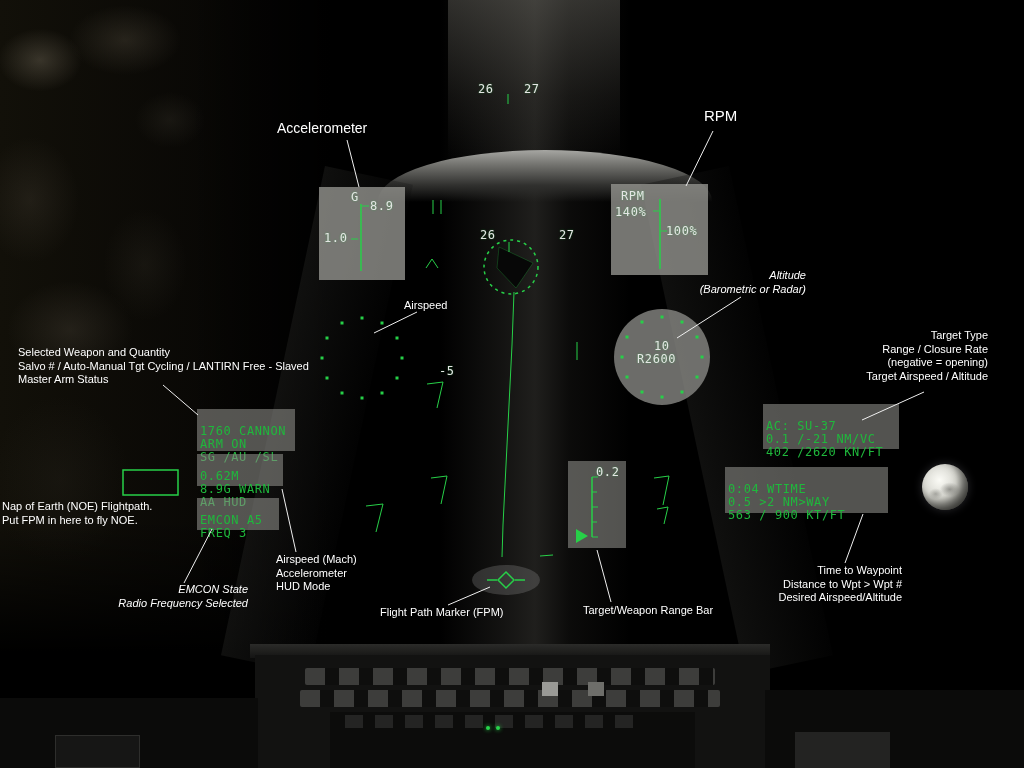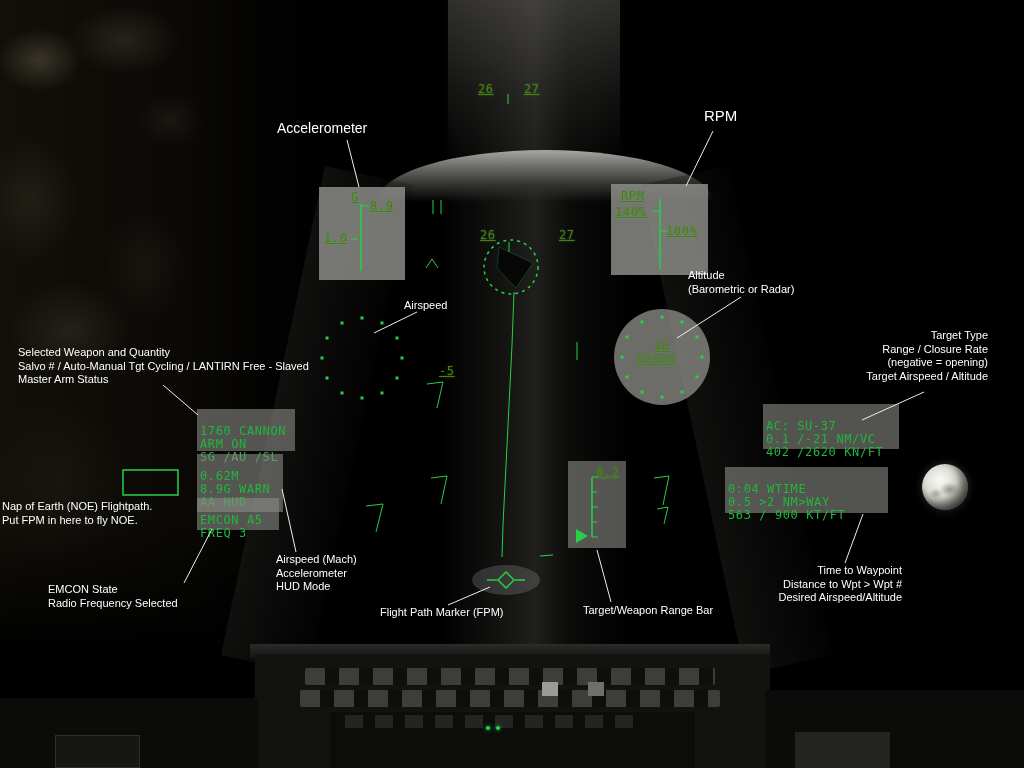--- a/index.html
+++ b/index.html
@@ -5,41 +5,40 @@
   * { margin:0; padding:0; box-sizing:border-box; }
   html,body { background:#000; }
   #stage {
     position:relative; width:1024px; height:768px; overflow:hidden;
     background:#000; font-family:"Liberation Sans", sans-serif;
   }
   .abs { position:absolute; }
 
   
   .g {
-    position:absolute; color:#4d7c0f;
+    position:absolute; color:#e5e5e5;
     font-family:"DejaVu Sans Mono", monospace;
     font-size:12px; letter-spacing:.6px; white-space:pre;
     text-shadow:0 0 2px rgba(39,208,72,.45);
-    text-decoration:underline;
   }
   .bl {
     color:#1fb83c; font-family:"DejaVu Sans Mono", monospace;
     font-size:12px; letter-spacing:.6px; line-height:13px; white-space:pre;
   }
 
   
   .gbox { position:absolute; background:rgba(150,150,145,.78); }
   .tbox { position:absolute; background:rgba(138,138,133,.60); padding:16px 3px; }
   .dial { position:absolute; width:96px; height:96px; border-radius:50%;
           background:rgba(150,150,145,.72); }
 
   
   .ann { position:absolute; color:#ffffff; font-size:11px; line-height:13.5px; }
   .ann.big { font-size:14px; }
-  .ann.center { text-align:left; }
+  .ann.center { text-align:right;font-style:italic; }
   .ann.right { text-align:right; }
 
   
   #terrain {
     position:absolute; left:0; top:0; width:345px; height:665px;
     background-color:#000;
     background-image:
       linear-gradient(to right, rgba(0,0,0,0) 55%, #000 96%),
       linear-gradient(to bottom, rgba(0,0,0,0) 78%, #000 98%),
       radial-gradient(60px 45px at 40px 60px,  rgba(150,140,120,.30), transparent 70%),
@@ -149,21 +148,21 @@
   <span class="g" style="left:480px;top:228px">26</span>
   <span class="g" style="left:559px;top:228px">27</span>
   <span class="g" style="left:439px;top:364px">-5</span>
 
   <div class="tbox" style="left:197px;top:409px;width:98px;height:42px">
     <div class="bl">1760 CANNON</div>
     <div class="bl">ARM ON</div>
     <div class="bl">SG /AU /SL</div>
   </div>
 
-  <div class="tbox" style="left:197px;top:454px;width:86px;height:58px">
+  <div class="tbox" style="left:197px;top:454px;width:86px;height:32px">
     <div class="bl">0.62M</div>
     <div class="bl">8.9G WARN</div>
     <div class="bl">AA HUD</div>
   </div>
 
   <div class="tbox" style="left:197px;top:498px;width:82px;height:30px">
     <div class="bl">EMCON A5</div>
     <div class="bl">FREQ 3</div>
   </div>
 

